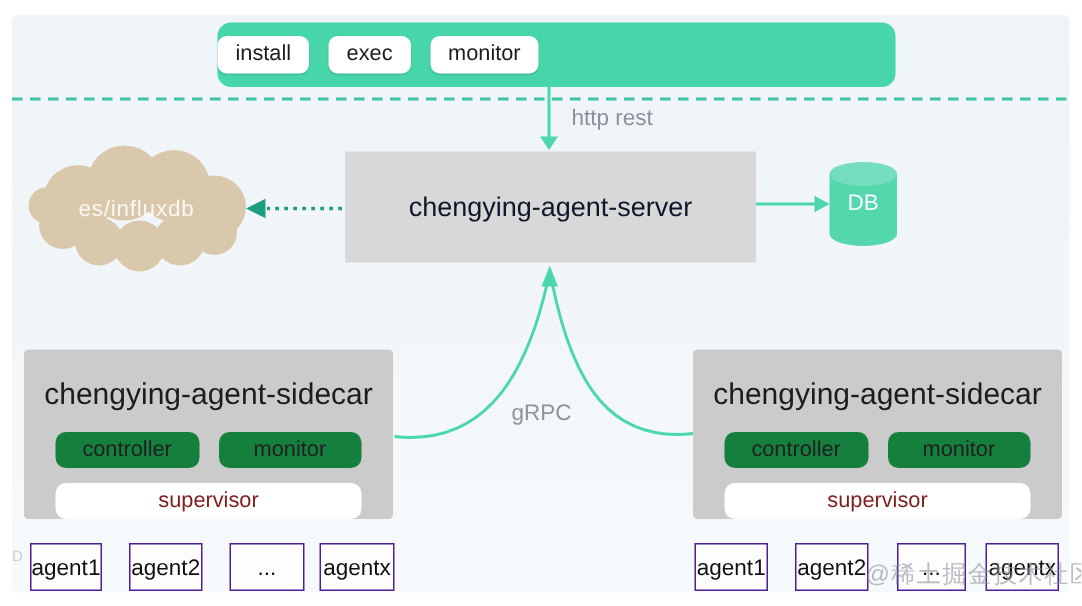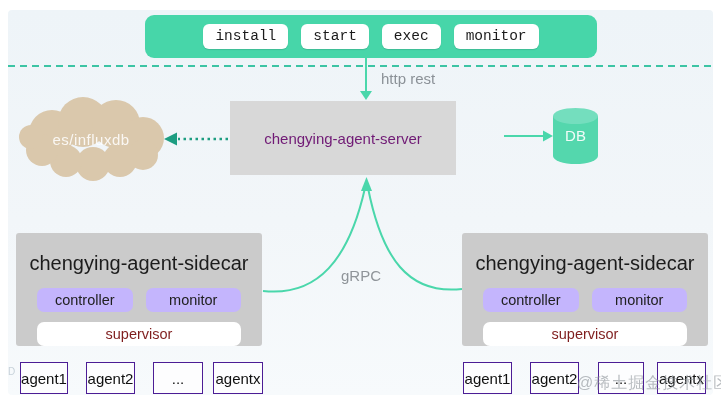--- a/index.html
+++ b/index.html
@@ -6,46 +6,46 @@
   .canvas{position:relative;width:721px;height:404px;overflow:hidden;
           font-family:"Liberation Sans", sans-serif;background:#ffffff;}
   .bg{position:absolute;left:8px;top:10px;width:705px;height:385px;
       background:linear-gradient(180deg,#eef4f8 0%,#f2f6f9 55%,#f7fafc 100%);
       border-radius:4px;z-index:0;}
   .overlay{position:absolute;left:0;top:0;z-index:1;pointer-events:none;}
 
   
   .toolbar{position:absolute;left:145px;top:15px;width:452px;height:43px;
            background:#47d6a9;border-radius:9px;display:flex;align-items:center;
-           justify-content:center;gap:13px;z-index:2;font-family:Liberation Mono, monospace;}
+           gap:13px;z-index:2;}
   .btn{background:#ffffff;border-radius:6px;padding:3px 12px;font-size:14.5px;
        color:#1b1b1b;line-height:19px;box-shadow:0 1px 1px rgba(0,0,0,.12);}
 
   
-  .server{position:absolute;left:230px;top:101px;width:226px;height:74px;
+  .server{position:absolute;left:230px;top:101px;width:274px;height:74px;
           background:#d8d8d8;display:flex;align-items:center;justify-content:center;
-          font-size:15px;color:#701a75;z-index:2;}
+          font-size:18px;color:#0f172a;z-index:2;}
 
   
   .flabel{position:absolute;z-index:2;color:#8b9197;}
   .http-label{left:381px;top:70px;font-size:15px;}
   .grpc-label{left:341px;top:267px;font-size:15px;color:#8f9499;}
   .cloud-label{left:36px;top:131px;width:110px;text-align:center;font-size:15px;
                color:rgba(255,255,255,.85);letter-spacing:.5px;}
   .db-label{left:553px;top:127px;width:45px;text-align:center;font-size:15px;
             color:rgba(255,255,255,.92);}
 
   
   .sidecar{position:absolute;top:233px;width:246px;height:113px;background:#cbcbcb;
            border-radius:3px;z-index:2;}
   .sidecar.left{left:16px;}
   .sidecar.right{left:462px;}
   .sidecar-title{text-align:center;margin-top:19px;font-size:20px;color:#1c1c1c;}
   .sidecar-row{display:flex;gap:13px;margin:13px 21px 0;}
-  .comp{flex:1;background:#c4b5fd;border-radius:7px;text-align:center;
+  .comp{flex:1;background:#15803d;border-radius:7px;text-align:center;
         padding:4px 0;font-size:14.5px;color:#202020;}
   .comp-wide{margin:10px 21px 0;background:#ffffff;border-radius:7px;
              text-align:center;padding:4px 0;font-size:14.5px;color:#7f1d1d;}
 
   
   .agent{position:absolute;top:362px;height:30px;background:#fdfdfe;
          border:1px solid #4c1d95;display:flex;align-items:center;
          justify-content:center;font-size:15px;color:#101010;z-index:2;}
   .ag-l1{left:20px;width:46px;}  .ag-l2{left:86px;width:47px;}
   .ag-l3{left:153px;width:48px;} .ag-l4{left:213px;width:48px;}
@@ -103,21 +103,20 @@
     </g>
 
     <g>
       <path d="M553,116 L553,156 A22.5,8 0 0 0 598,156 L598,116 Z" fill="#54d7ad"></path>
       <ellipse cx="575.5" cy="116" rx="22.5" ry="8" fill="#74debe"></ellipse>
     </g>
   </svg>
 
   <div class="toolbar">
     <span class="btn">install</span>
-    <span class="btn">start</span>
     <span class="btn">exec</span>
     <span class="btn">monitor</span>
   </div>
 
   <div class="flabel http-label">http rest</div>
   <div class="flabel grpc-label">gRPC</div>
 
   <div class="server">
     <span>chengying-agent-server</span>
   </div>

